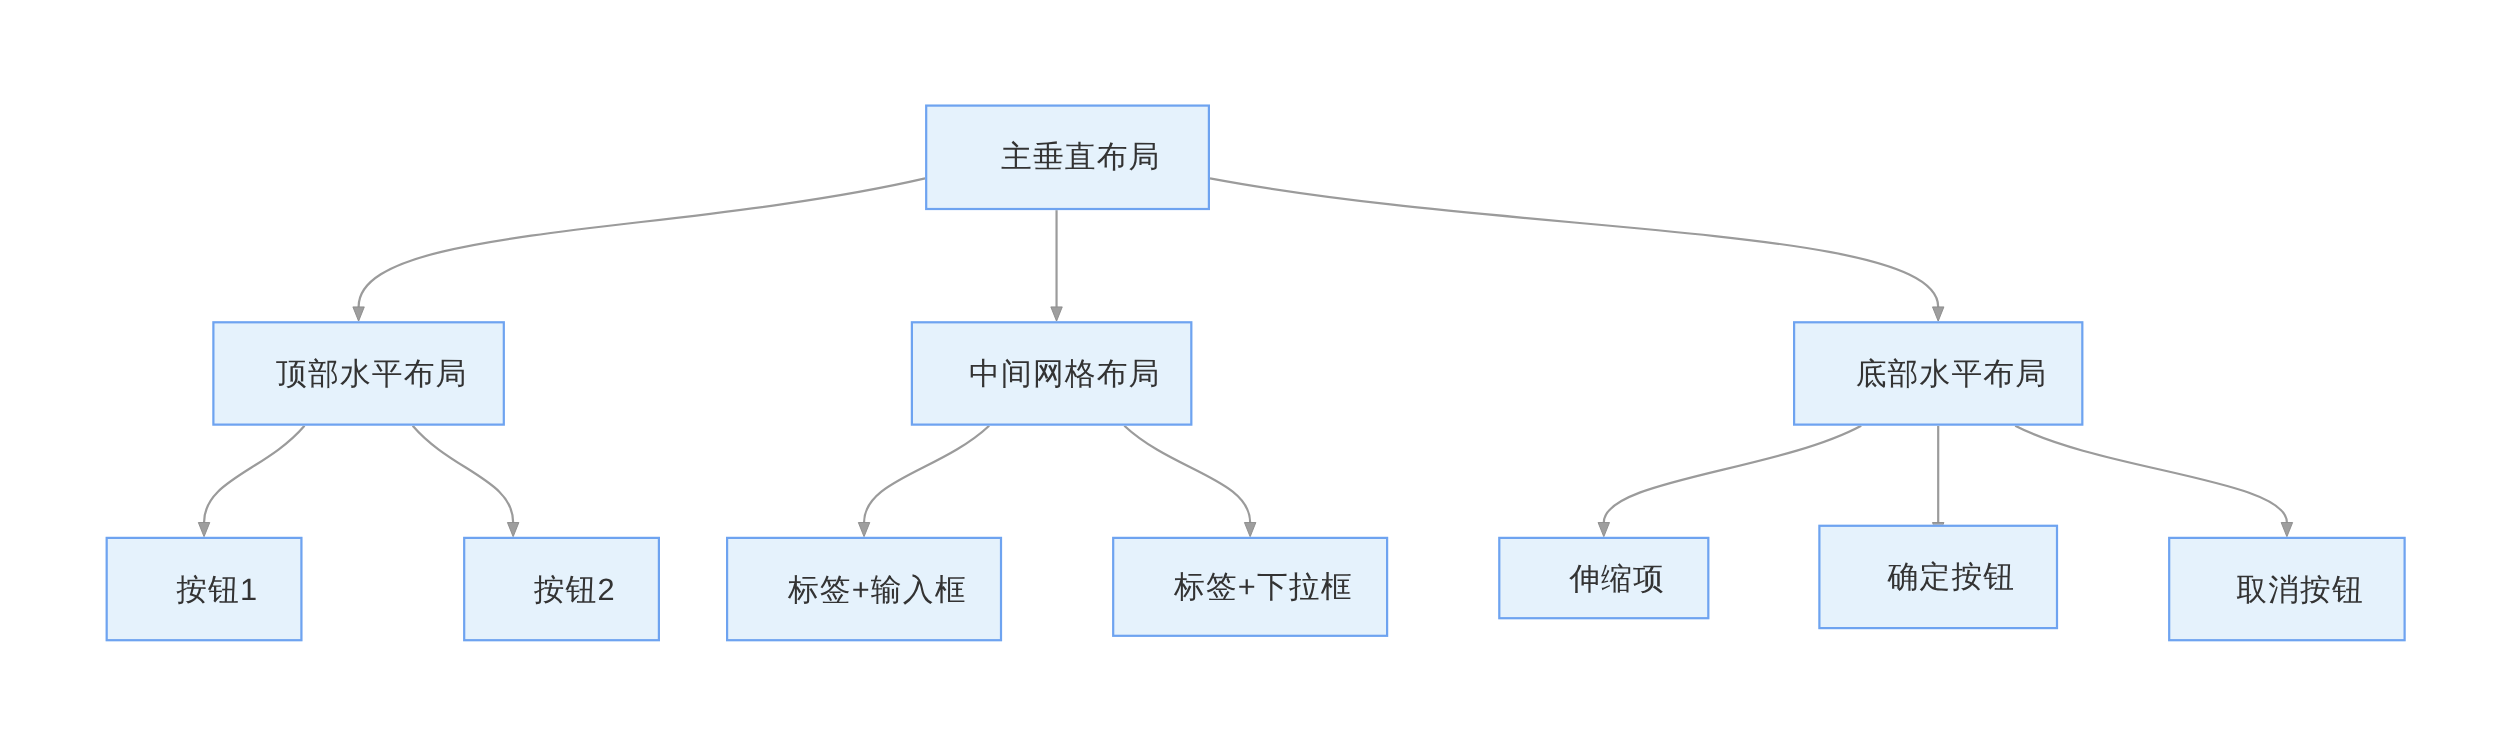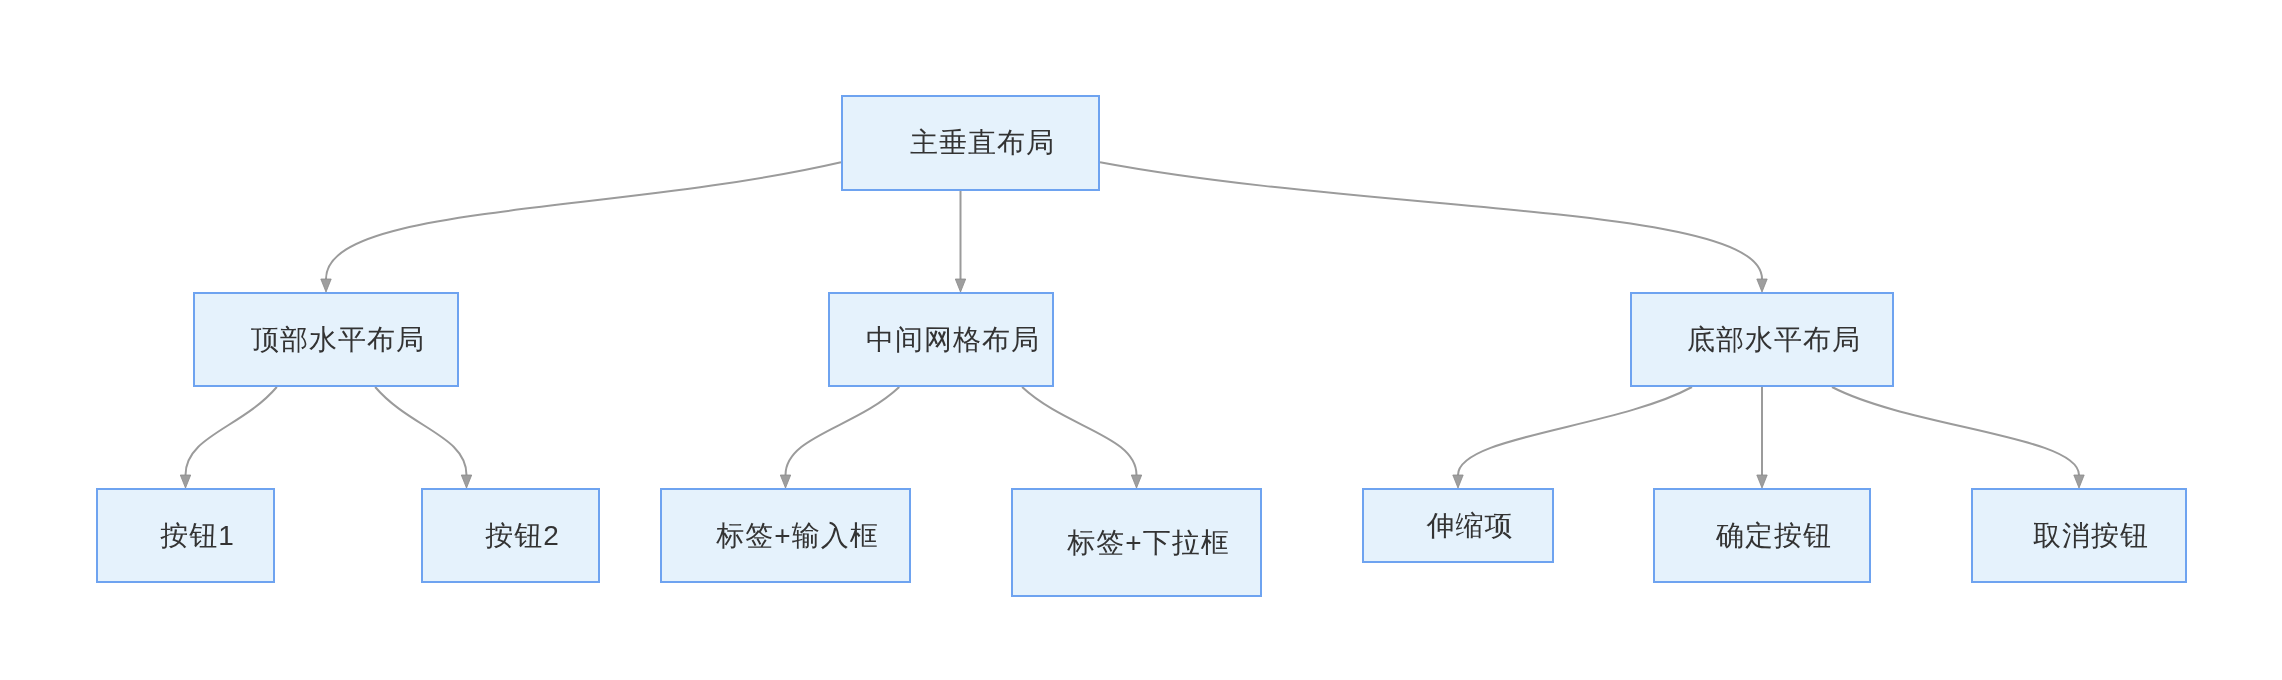--- a/index.html
+++ b/index.html
@@ -69,41 +69,41 @@
         <path class="edge-path" d="M 1832 387 C 1911.25 428, 2079 436, 2079 475" marker-end="url(#arrowhead)"></path>
       </g>
   </svg>
   <div id="node-group">
       <div class="node" style="left: 841px; top: 95px; width: 259px; height: 96px;">
         <span class="node-label">主垂直布局</span>
       </div>
       <div class="node" style="left: 193px; top: 292px; width: 266px; height: 95px;">
         <span class="node-label">顶部水平布局</span>
       </div>
-      <div class="node" style="left: 828px; top: 292px; width: 226px; height: 95px;">
+      <div class="node" style="left: 828px; top: 292px; width: 256px; height: 95px;">
         <span class="node-label">中间网格布局</span>
       </div>
       <div class="node" style="left: 1630px; top: 292px; width: 264px; height: 95px;">
         <span class="node-label">底部水平布局</span>
       </div>
       <div class="node" style="left: 96px; top: 488px; width: 179px; height: 95px;">
         <span class="node-label">按钮1</span>
       </div>
       <div class="node" style="left: 377px; top: 488px; width: 179px; height: 95px; margin-left: 44px;">
         <span class="node-label">按钮2</span>
       </div>
       <div class="node" style="left: 660px; top: 488px; width: 251px; height: 95px;">
         <span class="node-label">标签+输入框</span>
       </div>
-      <div class="node" style="left: 1011px; top: 488px; width: 251px; height: 109px;">
+      <div class="node" style="left: 1011px; top: 488px; width: 251px; height: 91px;">
         <span class="node-label">标签+下拉框</span>
       </div>
       <div class="node" style="left: 1362px; top: 488px; width: 192px; height: 75px;">
         <span class="node-label">伸缩项</span>
       </div>
-      <div class="node" style="left: 1653px; top: 488px; width: 218px; height: 95px;">
+      <div class="node" style="left: 1653px; top: 477px; width: 218px; height: 95px;">
         <span class="node-label">确定按钮</span>
       </div>
       <div class="node" style="left: 1971px; top: 488px; width: 216px; height: 95px;">
         <span class="node-label">取消按钮</span>
       </div>
     </div>
 </div>
 
 </body></html>

